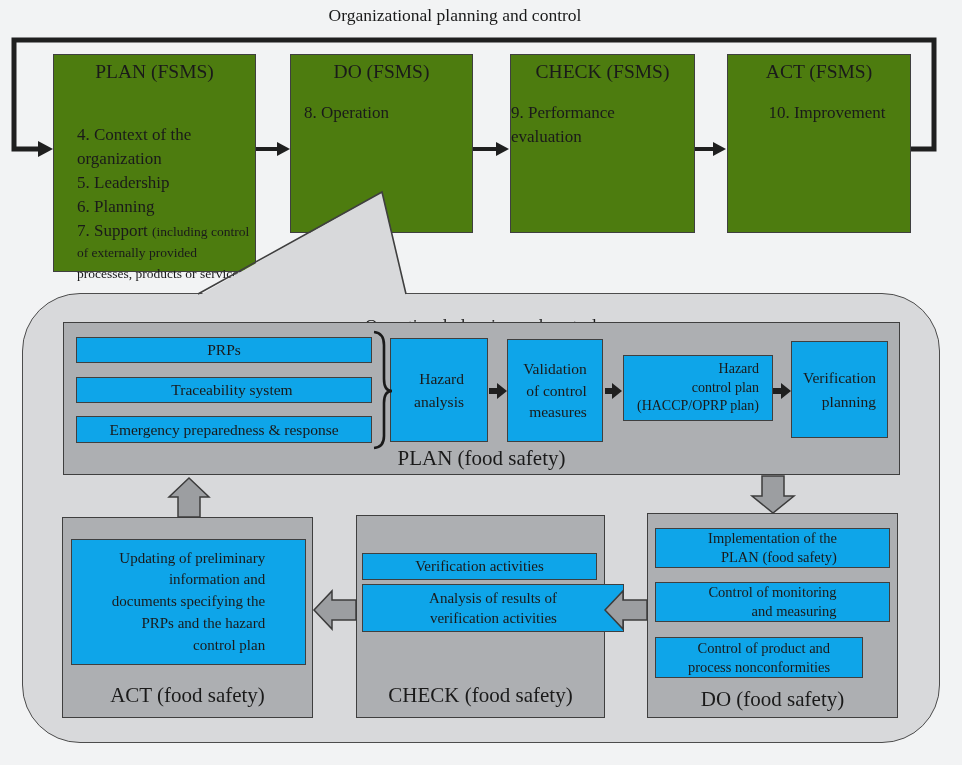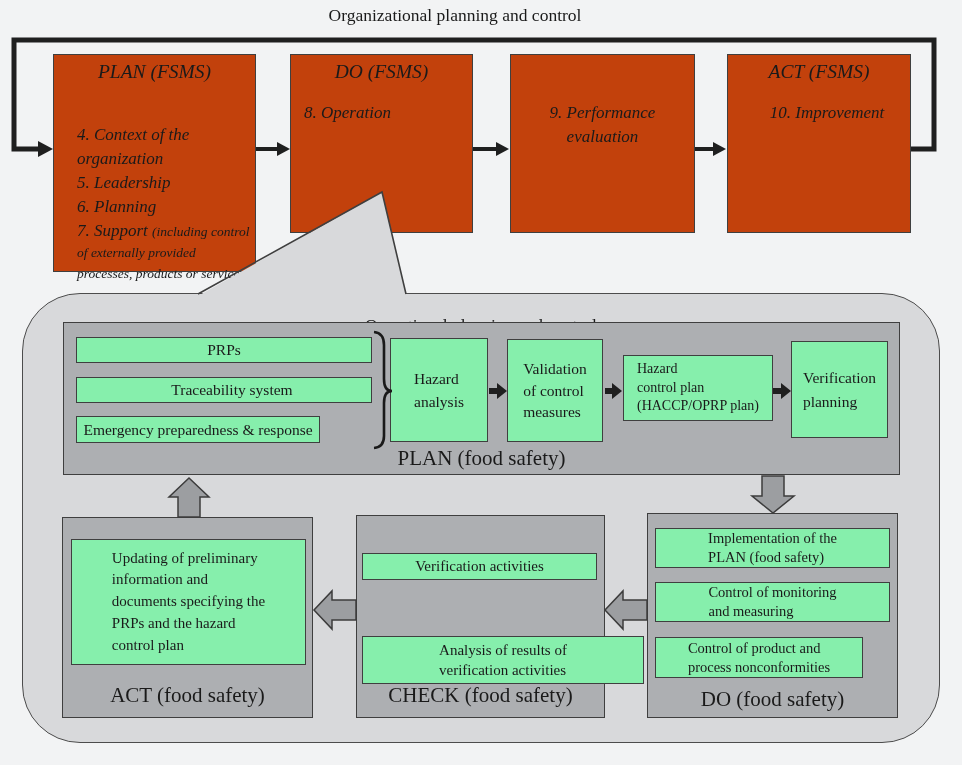--- a/index.html
+++ b/index.html
@@ -1,24 +1,24 @@
 <!DOCTYPE html>
 <html><head>
 <meta charset="utf-8">
 <style>
   html,body{margin:0;padding:0;background:#f2f3f4;}
   .stage{
     position:relative;width:962px;height:765px;background:#f2f3f4;
     font-family:"Liberation Serif","DejaVu Serif",serif;color:#1a1a1a;overflow:hidden;
   }
   .abs{position:absolute;box-sizing:border-box;}
-  .gbox{position:absolute;box-sizing:border-box;background:#c2410c;border:1.6px solid #3f3f3f;z-index:1;font-style:italic;}
+  .gbox{position:absolute;box-sizing:border-box;background:#4d7c0f;border:1.6px solid #3f3f3f;z-index:1;}
   .panel{position:absolute;box-sizing:border-box;background:#adafb2;border:1.6px solid #3f3f3f;z-index:3;}
-  .wbox{position:absolute;box-sizing:border-box;background:#86efac;border:1.6px solid #3f3f3f;
-        display:flex;align-items:center;justify-content:center;text-align:left;z-index:3;}
+  .wbox{position:absolute;box-sizing:border-box;background:#0ea5e9;border:1.6px solid #3f3f3f;
+        display:flex;align-items:center;justify-content:center;text-align:right;z-index:3;}
   .fsms-title{font-size:19.5px;text-align:center;padding-top:6px;}
   .fsms-item{font-size:17px;line-height:1.42;}
   .preline{white-space:pre-line;}
   .panel-label{position:absolute;left:0;right:0;text-align:center;font-size:21px;}
   .container-box{position:absolute;box-sizing:border-box;background:#d8d9db;border:1.6px solid #4c4c4c;
         border-radius:58px;z-index:2;}
   .toplabel{position:absolute;text-align:center;font-size:17.5px;z-index:3;}
   svg.overlay{position:absolute;left:0;top:0;z-index:4;pointer-events:none;}
 </style>
 </head>
@@ -40,36 +40,37 @@
       </div>
     </div>
   </div>
 
   <div class="gbox" style="left:290px;top:54px;width:183px;height:179px;">
     <div class="fsms-title">DO (FSMS)</div>
     <div class="abs fsms-item" style="left:13px;top:46px;">8. Operation</div>
   </div>
 
   <div class="gbox" style="left:510px;top:54px;width:185px;height:179px;">
-    <div class="abs fsms-item preline" style="left:0;right:0;top:46px;text-align:center;">9. Performance
+    <div class="fsms-title">CHECK (FSMS)</div>
+    <div class="abs fsms-item preline" style="left:0;right:0;top:46px;text-align:left;">9. Performance
 evaluation</div>
   </div>
 
   <div class="gbox" style="left:727px;top:54px;width:184px;height:179px;">
     <div class="fsms-title">ACT (FSMS)</div>
     <div class="abs fsms-item" style="left:16px;right:0;top:46px;text-align:center;">10. Improvement</div>
   </div>
 
   <div class="container-box" style="left:22px;top:293px;width:918px;height:450px;"></div>
   <div class="toplabel" style="left:22px;top:299px;width:918px;margin-top:16px;">Operational planning and control</div>
 
   <div class="panel" style="left:63px;top:322px;width:837px;height:153px;"></div>
   <div class="wbox" style="left:76px;top:337px;width:296px;height:26px;font-size:15.5px;">PRPs</div>
   <div class="wbox" style="left:76px;top:377px;width:296px;height:26px;font-size:15.5px;padding-left:16px;">Traceability system</div>
-  <div class="wbox" style="left:76px;top:416px;width:244px;height:27px;font-size:15.5px;">Emergency preparedness &amp; response</div>
+  <div class="wbox" style="left:76px;top:416px;width:296px;height:27px;font-size:15.5px;">Emergency preparedness &amp; response</div>
   <div class="wbox preline" style="left:390px;top:338px;width:98px;height:104px;font-size:15.5px;line-height:1.5;">Hazard
 analysis</div>
   <div class="wbox preline" style="left:507px;top:339px;width:96px;height:103px;font-size:15.5px;line-height:1.4;">Validation
 of control
 measures</div>
   <div class="wbox preline" style="left:623px;top:355px;width:150px;height:66px;font-size:14px;line-height:1.35;">Hazard
 control plan
 (HACCP/OPRP plan)</div>
   <div class="wbox preline" style="left:791px;top:341px;width:97px;height:97px;font-size:15.5px;line-height:1.5;">Verification
 planning</div>
@@ -78,21 +79,21 @@
   <div class="panel" style="left:62px;top:517px;width:251px;height:201px;"></div>
   <div class="wbox preline" style="left:71px;top:539px;width:235px;height:126px;font-size:15px;line-height:1.45;">Updating of preliminary
 information and
 documents specifying the
 PRPs and the hazard
 control plan</div>
   <div class="panel-label" style="left:62px;width:251px;top:683px;z-index:3;">ACT (food safety)</div>
 
   <div class="panel" style="left:356px;top:515px;width:249px;height:203px;"></div>
   <div class="wbox" style="left:362px;top:553px;width:235px;height:27px;font-size:15px;">Verification activities</div>
-  <div class="wbox preline" style="left:362px;top:636px;width:282px;height:48px;font-size:15px;line-height:1.35;">Analysis of results of
+  <div class="wbox preline" style="left:362px;top:584px;width:262px;height:48px;font-size:15px;line-height:1.35;">Analysis of results of
 verification activities</div>
   <div class="panel-label" style="left:356px;width:249px;top:683px;z-index:3;font-family:Liberation Serif, serif;">CHECK (food safety)</div>
 
   <div class="panel" style="left:647px;top:513px;width:251px;height:205px;"></div>
   <div class="wbox preline" style="left:655px;top:528px;width:235px;height:40px;font-size:14.5px;line-height:1.3;">Implementation of the
 PLAN (food safety)</div>
   <div class="wbox preline" style="left:655px;top:582px;width:235px;height:40px;font-size:14.5px;line-height:1.3;">Control of monitoring
 and measuring</div>
   <div class="wbox preline" style="left:655px;top:637px;width:208px;height:41px;font-size:14.5px;line-height:1.3;">Control of product and
 process nonconformities</div>

